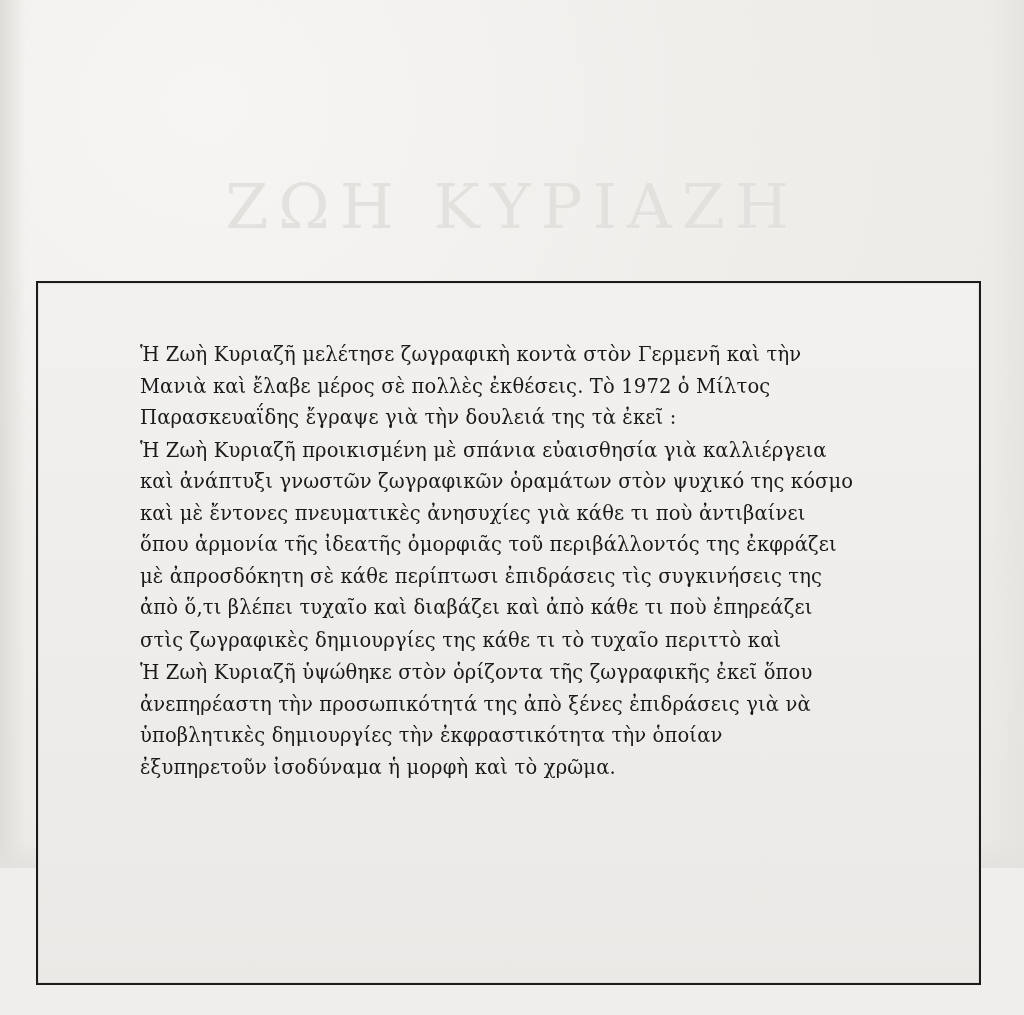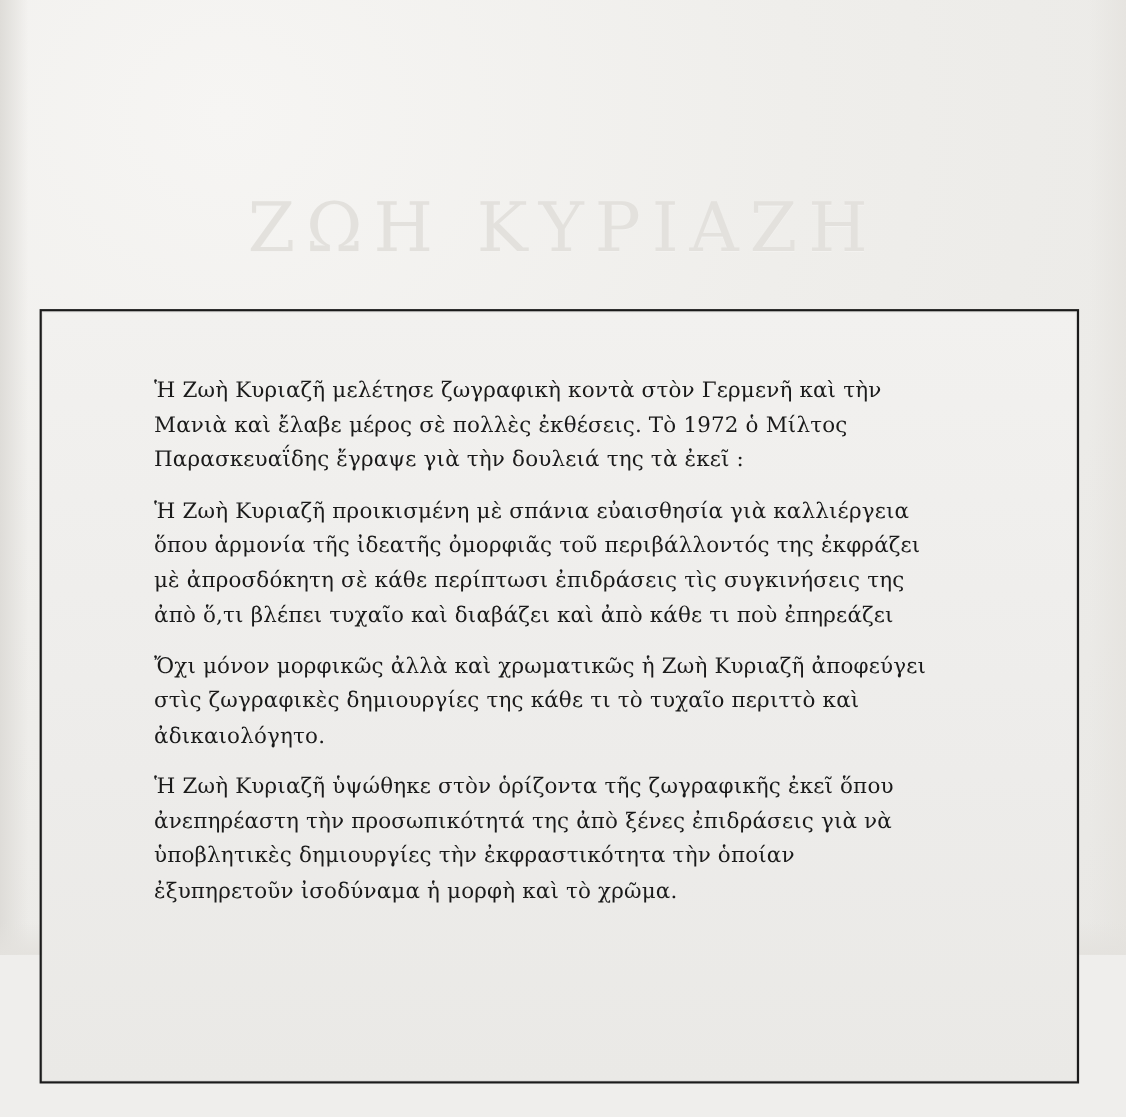--- a/index.html
+++ b/index.html
@@ -91,21 +91,21 @@
     color: #1a1a1a;
     font-family: "DejaVu Serif", serif;
     font-size: 19.5px;
     line-height: 31.5px;
     letter-spacing: 0.15px;
   }
   .para {
     margin: 0;
   }
   .para + .para {
-    margin-top: 15px;
+    margin-top: 1px;
   }
   .line {
     display: block;
     white-space: nowrap;
   }
 
   
   .speck {
     position: absolute;
     background: #cfcdc8;
@@ -134,29 +134,29 @@
     <div class="textblock">
 
       <p class="para">
         <span class="line">Ἡ Ζωὴ Κυριαζῆ μελέτησε ζωγραφικὴ κοντὰ στὸν Γερμενῆ καὶ τὴν</span>
         <span class="line">Μανιὰ καὶ ἔλαβε μέρος σὲ πολλὲς ἐκθέσεις. Τὸ 1972 ὁ Μίλτος</span>
         <span class="line">Παρασκευαΐδης ἔγραψε γιὰ τὴν δουλειά της τὰ ἐκεῖ :</span>
       </p>
 
       <p class="para">
         <span class="line">Ἡ Ζωὴ Κυριαζῆ προικισμένη μὲ σπάνια εὐαισθησία γιὰ καλλιέργεια</span>
+        <span class="line">καὶ ἀνάπτυξι γνωστῶν ζωγραφικῶν ὁραμάτων στὸν ψυχικό της κόσμο</span>
+        <span class="line">καὶ μὲ ἔντονες πνευματικὲς ἀνησυχίες γιὰ κάθε τι ποὺ ἀντιβαίνει</span>
         <span class="line">ὅπου ἁρμονία τῆς ἰδεατῆς ὀμορφιᾶς τοῦ περιβάλλοντός της ἐκφράζει</span>
         <span class="line">μὲ ἀπροσδόκητη σὲ κάθε περίπτωσι ἐπιδράσεις τὶς συγκινήσεις της</span>
         <span class="line">ἀπὸ ὅ,τι βλέπει τυχαῖο καὶ διαβάζει καὶ ἀπὸ κάθε τι ποὺ ἐπηρεάζει</span>
       </p>
 
       <p class="para">
-        <span class="line">Ὄχι μόνον μορφικῶς ἀλλὰ καὶ χρωματικῶς ἡ Ζωὴ Κυριαζῆ ἀποφεύγει</span>
         <span class="line">στὶς ζωγραφικὲς δημιουργίες της κάθε τι τὸ τυχαῖο περιττὸ καὶ</span>
-        <span class="line">ἀδικαιολόγητο.</span>
       </p>
 
       <p class="para">
         <span class="line">Ἡ Ζωὴ Κυριαζῆ ὑψώθηκε στὸν ὁρίζοντα τῆς ζωγραφικῆς ἐκεῖ ὅπου</span>
         <span class="line">ἀνεπηρέαστη τὴν προσωπικότητά της ἀπὸ ξένες ἐπιδράσεις γιὰ νὰ</span>
         <span class="line">ὑποβλητικὲς δημιουργίες τὴν ἐκφραστικότητα τὴν ὁποίαν</span>
         <span class="line">ἐξυπηρετοῦν ἰσοδύναμα ἡ μορφὴ καὶ τὸ χρῶμα.</span>
       </p>
 
     </div>

